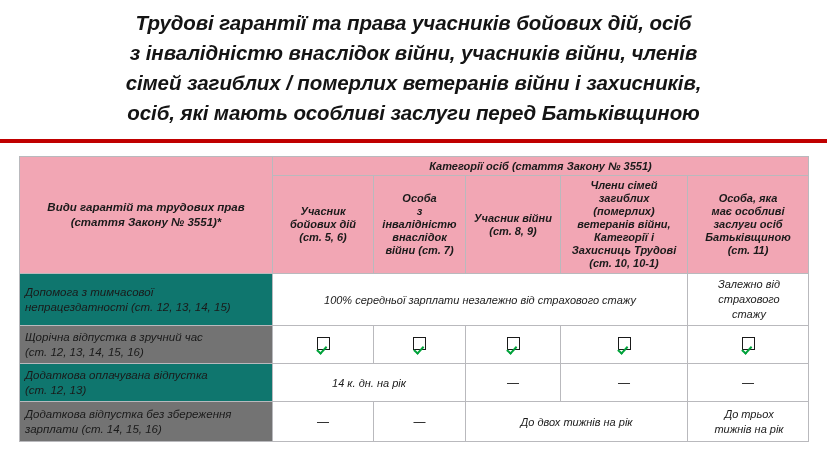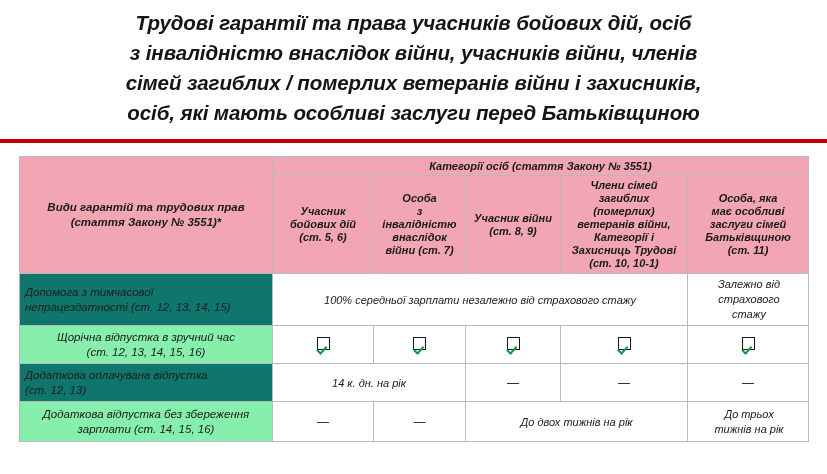--- a/index.html
+++ b/index.html
@@ -78,22 +78,21 @@
     line-height: 13px;
     color: #1a1a1a;
   }
   .row-label {
     background: #0f766e;
     font-size: 11.5px;
     line-height: 15px;
     color: #1a1a1a;
   }
   .row-label.alt {
-    background: #86efac;
-    text-align: center;
+    background: #737373;
   }
   .cell {
     text-align: center;
     font-size: 11px;
     color: #1a1a1a;
   }
   .cell.left-ind {
     text-align: center;
     font-size: 11px;
     line-height: 15px;
@@ -182,21 +181,21 @@
             <div>загиблих</div>
             <div>(померлих)</div>
             <div>ветеранів війни,</div>
             <div>Категорії і</div>
             <div>Захисниць Трудові</div>
             <div>(ст. 10, 10-1)</div>
           </td>
           <td class="hdr-cat">
             <div>Особа, яка</div>
             <div>має особливі</div>
-            <div>заслуги сімей</div>
+            <div>заслуги осіб</div>
             <div>Батьківщиною</div>
             <div>(ст. 11)</div>
           </td>
         </tr>
 
         <tr style="height:46px;">
           <td class="row-label">
             <div>Допомога з тимчасової</div>
             <div>непрацездатності (ст. 12, 13, 14, 15)</div>
           </td>

